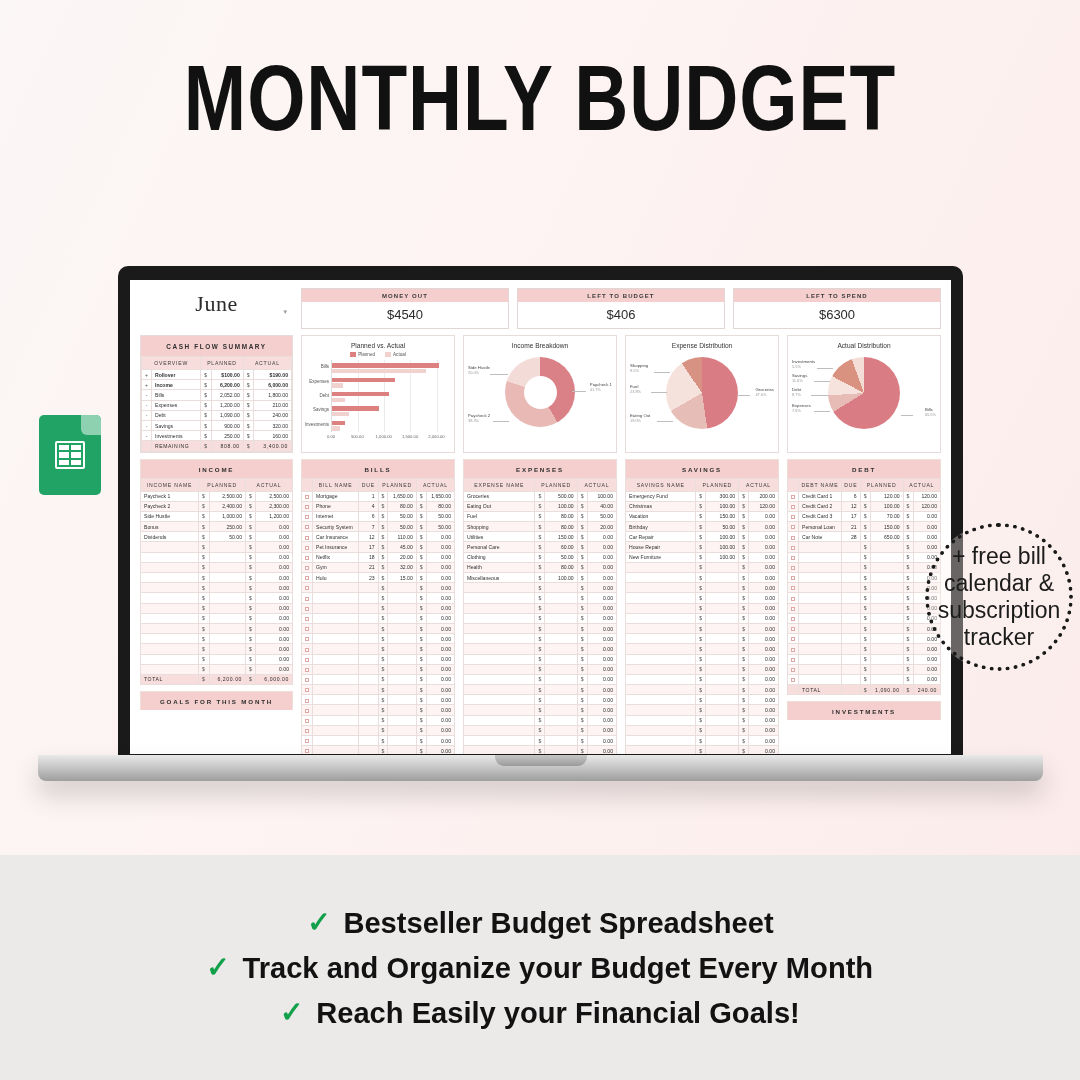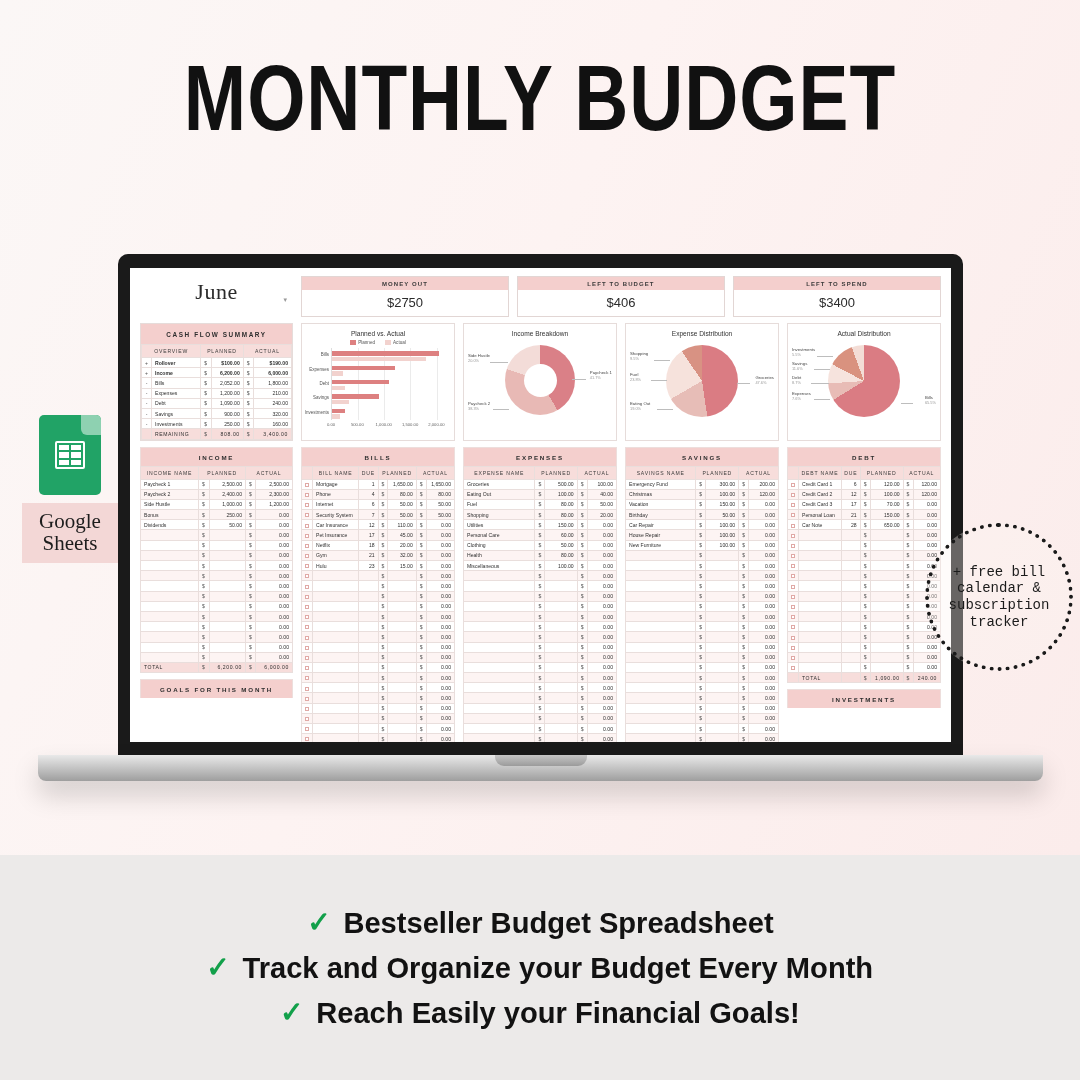--- a/index.html
+++ b/index.html
@@ -29,21 +29,21 @@
     display:flex; align-items:center; justify-content:center;
   }
   #subtitle {
     font-size:26px; font-weight:bold; color:#1b1b1b; letter-spacing:0.2px;
     transform:scaleY(1.12) scaleX(0.97);
   }
 
   
   #laptop { position:absolute; left:118px; top:250px; width:845px; height:520px; }
   #bezel {
-    position:absolute; left:0; top:4px; width:845px; height:508px;
+    position:absolute; left:0; top:16px; width:845px; height:508px;
     background:#1a1a1a; border-radius:10px 10px 3px 3px;
     padding:14px 12px 20px 12px;
   }
   #screen {
     width:100%; height:100%; background:#ffffff; overflow:hidden;
     position:relative;
   }
   #base {
     position:absolute; left:-80px; top:505px; width:1005px; height:26px;
     background:linear-gradient(180deg,#e9e9e9 0%,#cfcfcf 35%,#b5b5b5 70%,#9e9e9e 100%);
@@ -168,21 +168,21 @@
   #glabel {
     margin-top:8px; background:#f3d7d6; padding:7px 2px 9px 2px;
     font-family:"Liberation Serif", serif; font-size:21px; line-height:1.05; color:#1d1d1d;
   }
 
   
   #stamp {
     position:absolute; left:925px; top:523px; width:148px; height:148px;
     border-radius:50%; border:4px dotted #1a1a1a;
     display:flex; align-items:center; justify-content:center; text-align:center;
-    font-family:Liberation Mono, monospace; font-size:14px; line-height:1.18; color:#1b1b1b;
+    font-family:Liberation Sans, sans-serif; font-size:23px; line-height:1.18; color:#1b1b1b;
     background:rgba(253,243,242,0.35);
   }
 
   
   #bottom {
     position:absolute; left:0; top:855px; width:1080px; height:225px;
     background:#eceae9; display:flex; flex-direction:column;
     align-items:center; justify-content:center; gap:11px;
   }
   .bline {
@@ -203,47 +203,43 @@
       <div id="gfold"></div>
       <div id="ggrid">
         <i></i>
           <i></i>
           <i></i>
           <i></i>
           <i></i>
           <i></i>
       </div>
     </div>
-    <div id="glabel">
-        <div>Google</div>
-        <div>Sheets</div>
-      </div>
   </div>
 
   <div id="laptop">
     <div id="bezel">
       <div id="screen">
         <div id="sheet">
 
           <div id="toprow">
             <div id="monthbox">
               <div id="monthname">June</div>
               <div id="monthcaret">▾</div>
             </div>
             <div class="kpi">
               <div class="kpi-h">MONEY OUT</div>
-              <div class="kpi-v">$2750</div>
+              <div class="kpi-v">$4540</div>
             </div>
             <div class="kpi">
               <div class="kpi-h">LEFT TO BUDGET</div>
               <div class="kpi-v">$406</div>
             </div>
             <div class="kpi">
               <div class="kpi-h">LEFT TO SPEND</div>
-              <div class="kpi-v">$3400</div>
+              <div class="kpi-v">$6300</div>
             </div>
           </div>
 
           <div id="midrow">
             <div id="cashflow" class="panel">
               <div class="cf-title">CASH FLOW SUMMARY</div>
               <table class="grid">
                 <thead>
                     <tr id="cf-head">
                       <th colspan="2">OVERVIEW</th>

